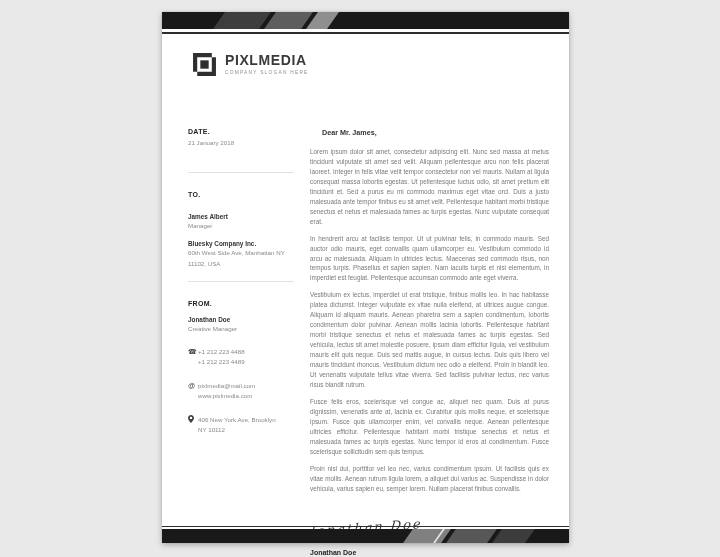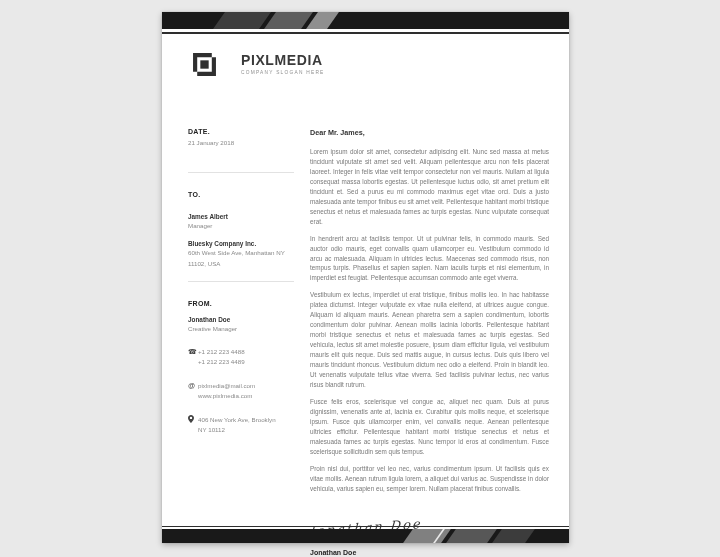--- a/index.html
+++ b/index.html
@@ -27,40 +27,40 @@
   .bar-bottom .slash{left:276px;width:2px;background:#e8e8e8;}
   .bar-bottom .s2{left:289px;width:41px;background:#575757;}
   .bar-bottom .s3{left:335px;width:33px;background:#3c3c3c;}
   .rule{position:absolute;left:0;right:0;height:1.5px;background:#2e2e2e;}
   .rule-top{top:20px;}
   .rule-bottom{bottom:16px;}
 
   
   .header{position:absolute;left:30px;top:40px;display:flex;align-items:flex-start;}
   .logo{width:25px;height:25px;flex:0 0 auto;}
-  .brand-text{margin-left:24px;padding-top:1px;}
+  .brand-text{margin-left:8px;padding-top:1px;}
   .brand-name{font-size:14px;font-weight:bold;color:#3a3a3a;letter-spacing:0.6px;line-height:14px;}
   .brand-slogan{font-size:4.8px;color:#909090;letter-spacing:1.25px;margin-top:3px;}
 
   
   .sidebar{position:absolute;left:26px;top:116px;width:106px;}
   .side-label{font-size:7px;font-weight:bold;color:#222222;letter-spacing:0.3px;}
   .side-strong{font-size:6.4px;font-weight:bold;color:#333333;}
   .side-value{font-size:6.2px;color:#8a8a8a;line-height:8.5px;}
   .divider{border:none;border-top:1px solid #e2e2e2;margin:0;}
   .mt2{margin-top:2.5px;}  .mt4{margin-top:4px;}   .mt9{margin-top:9px;}
   .mt12{margin-top:12px;}  .mt15{margin-top:15px;} .mt18{margin-top:18px;}
   .mt24{margin-top:24px;}
   .contact{display:flex;margin-top:13px;}
   .contact .ic{width:10px;flex:0 0 auto;font-size:7px;color:#444444;line-height:9px;}
   .contact .lines{font-size:6.2px;color:#8a8a8a;line-height:10.5px;}
 
   
   .main{position:absolute;left:148px;top:116px;width:239px;}
-  .salutation{font-size:7.2px;font-weight:bold;color:#333333;margin:0 0 10px 0;}
+  .salutation{font-size:7.2px;font-weight:bold;color:#333333;margin:0 0 10px 12px;}
   .main p{font-size:6.35px;line-height:1.57;color:#7a7a7a;text-align:justify;margin:0 0 7px 0;}
   .signature{margin-top:28px;}
   .sig-script{
     font-family:"DejaVu Serif", serif;font-style:italic;
     font-size:13px;color:#3a3a3a;letter-spacing:2px;
     transform:rotate(-4deg) skewX(-10deg);transform-origin:left center;
     display:inline-block;
   }
   .sig-name{font-size:7px;font-weight:bold;color:#222222;margin-top:9px;}
 </style>

